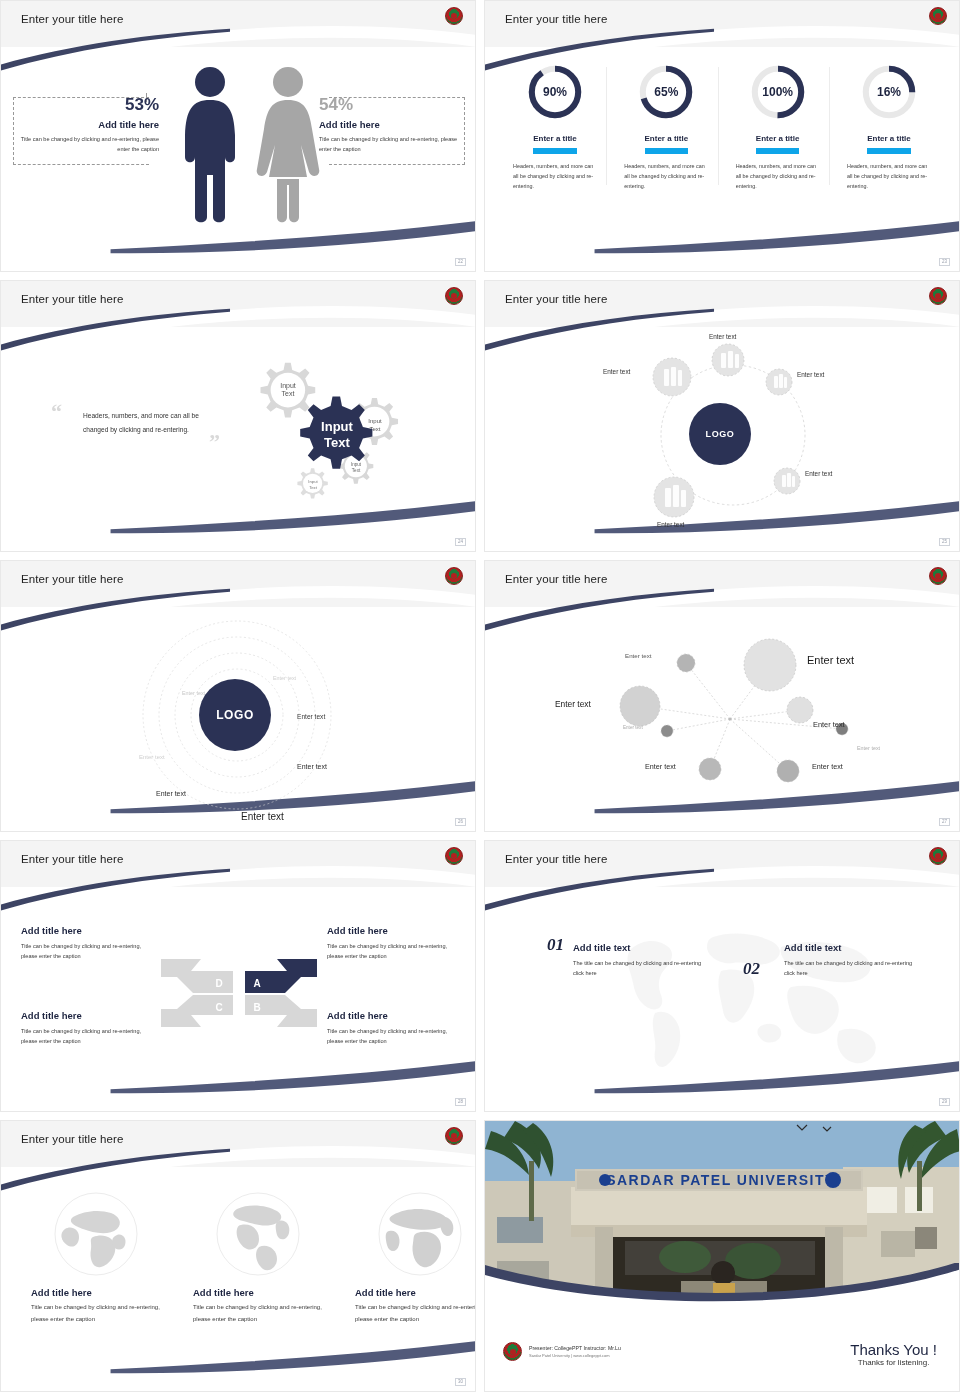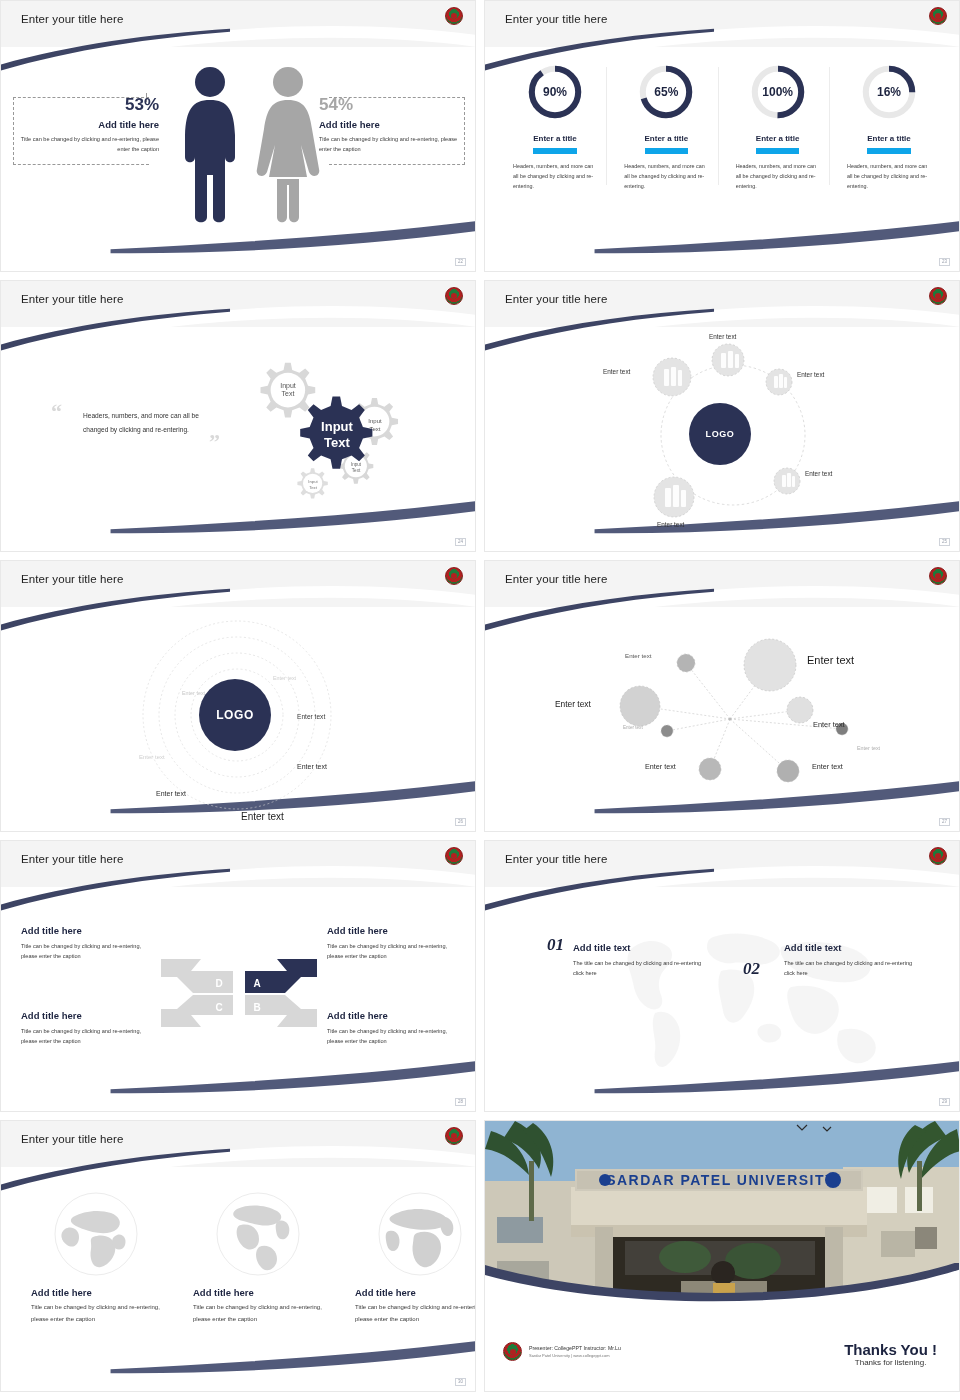--- a/index.html
+++ b/index.html
@@ -94,21 +94,21 @@
   
   .bignum { font-size:17px; font-weight:bold; font-style:italic; color:#1d2440; font-family:"Liberation Serif", serif; }
 
   
   .globe-col { width: 130px; text-align:left; }
   .g-ttl { font-size:9.5px; font-weight:bold; color:#1d2440; }
   .g-cap { font-size:6px; color:#3a3a3a; line-height:1.95; margin-top:4px; }
 
   
   .photo { position:absolute; left:0; top:0; width:100%; height:196px; overflow:hidden; }
-  .thanks-big { font-size:15px; font-weight:bold; color:#1d2440; }
+  .thanks-big { font-size:15px; font-weight:normal; color:#1d2440; }
   .thanks-sub { font-size:8px; color:#333; margin-top:0; }
   .pres-line1 { font-size:5.2px; color:#333; }
   .pres-line2 { font-size:4px; color:#777; margin-top:2px; }
 </style>
 </head>
 <body>
 
 <div class="deck">
 
   <div class="slide">

